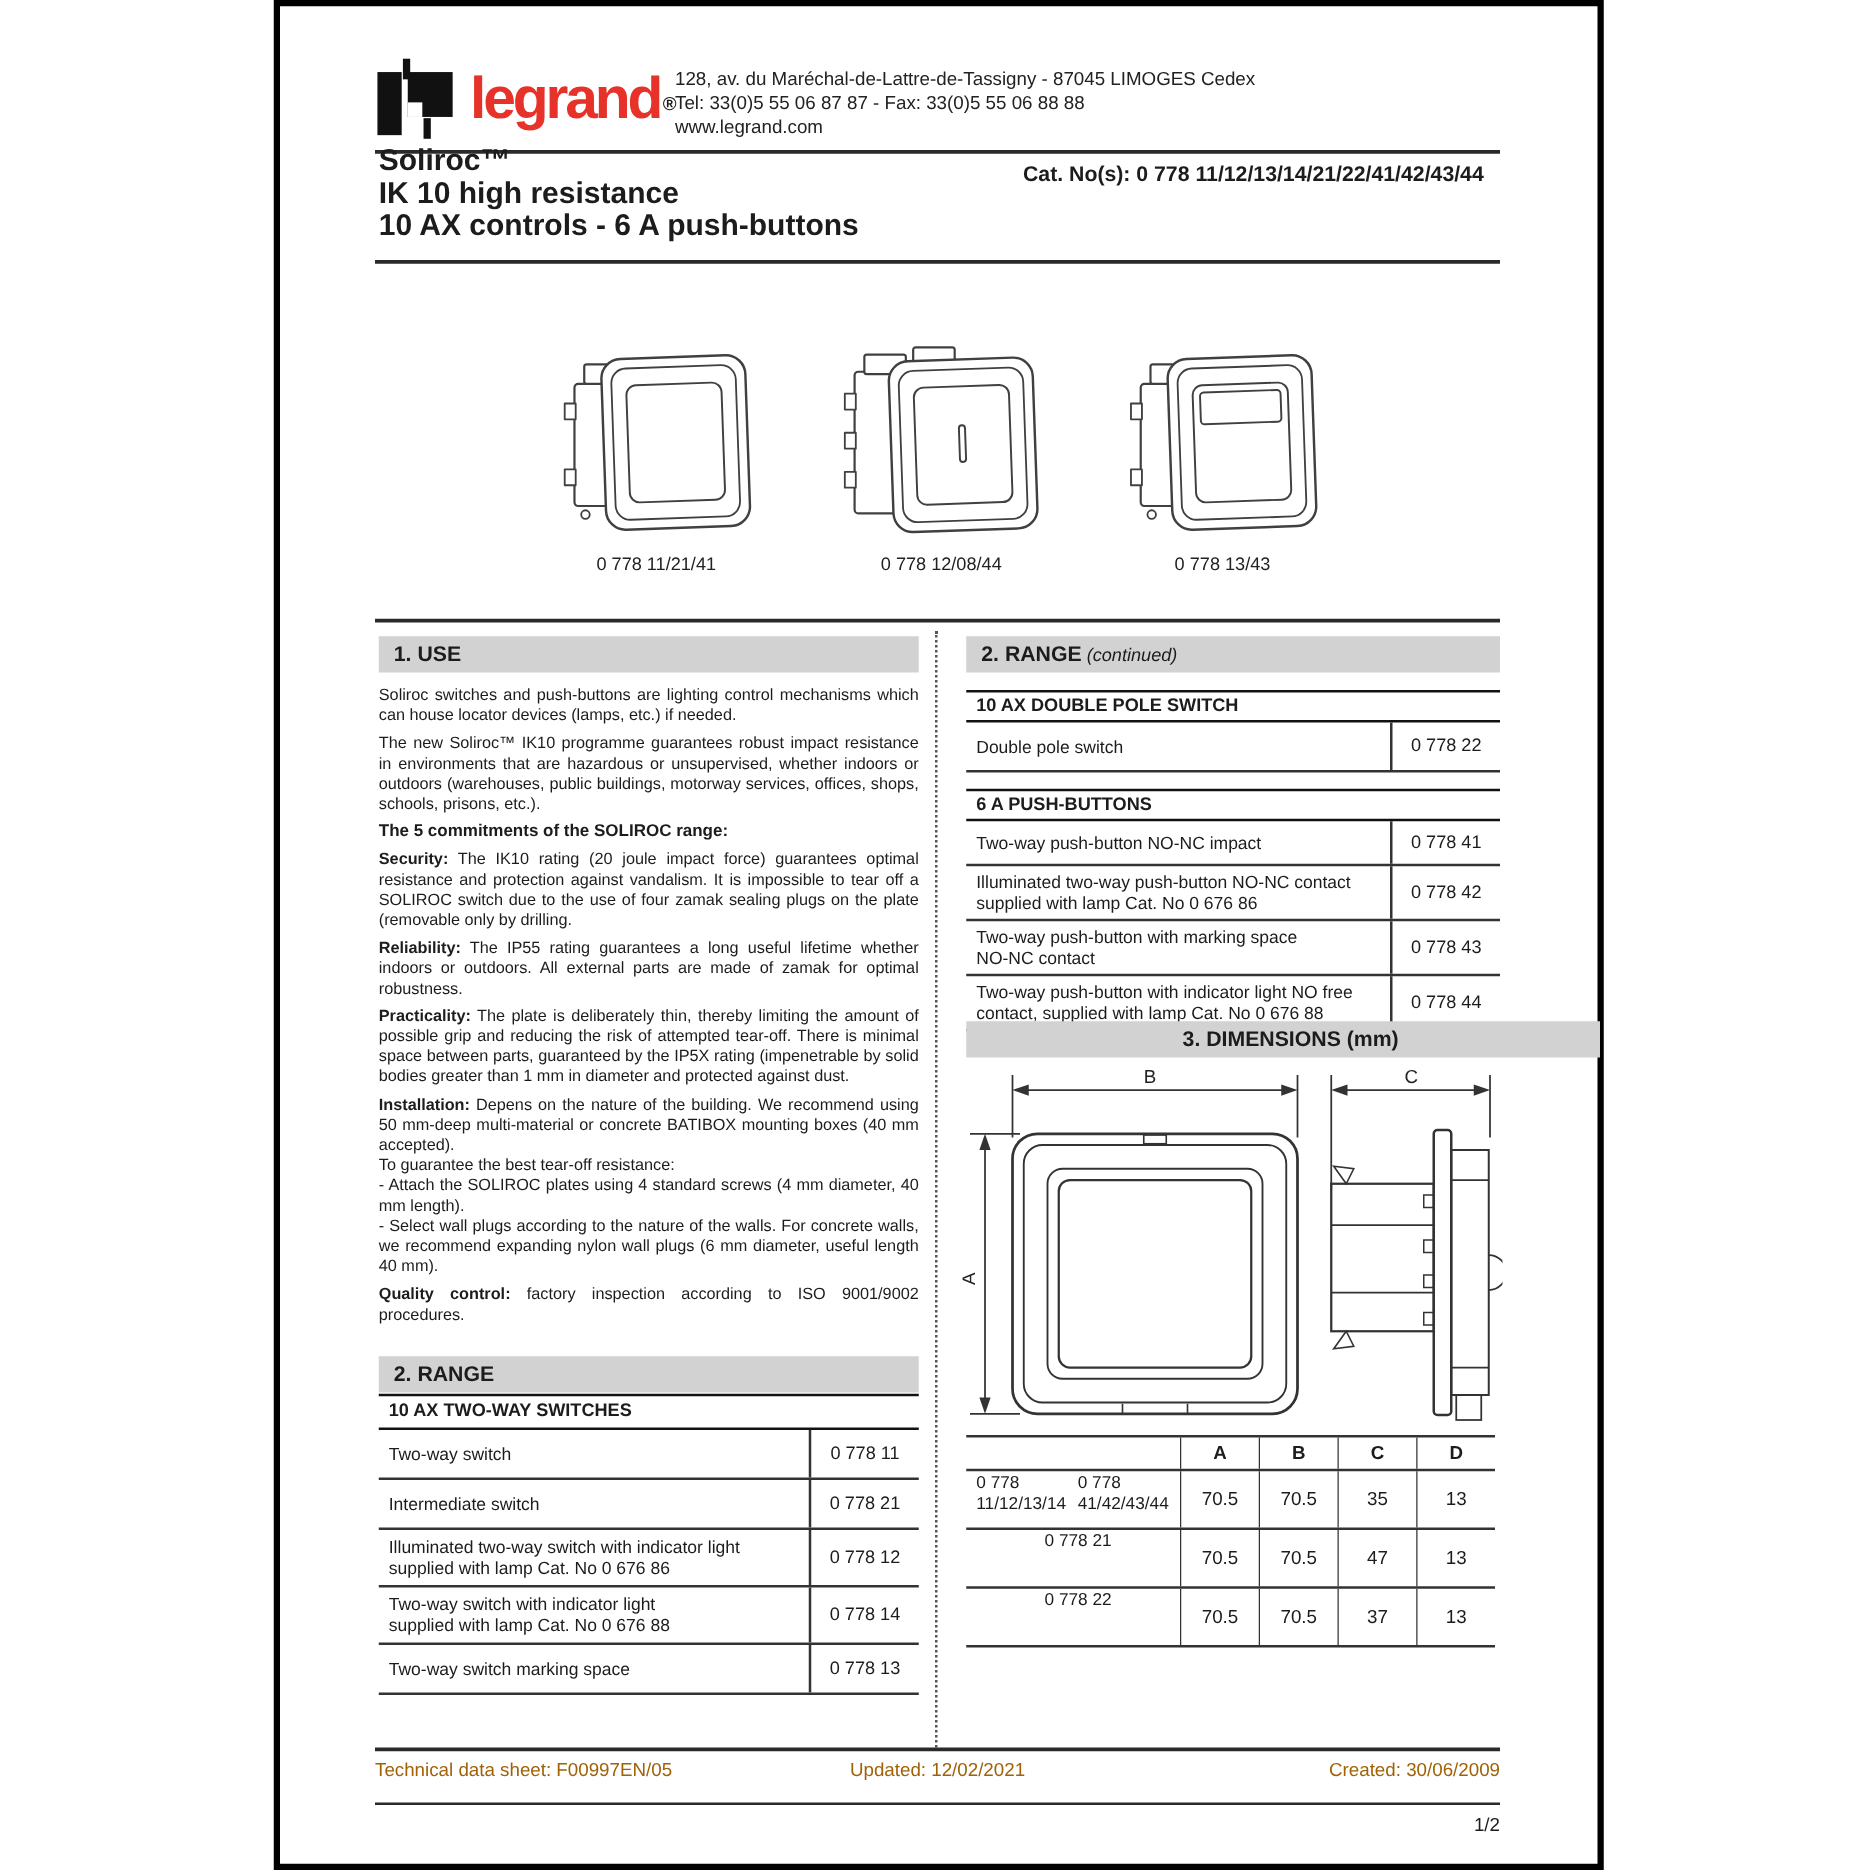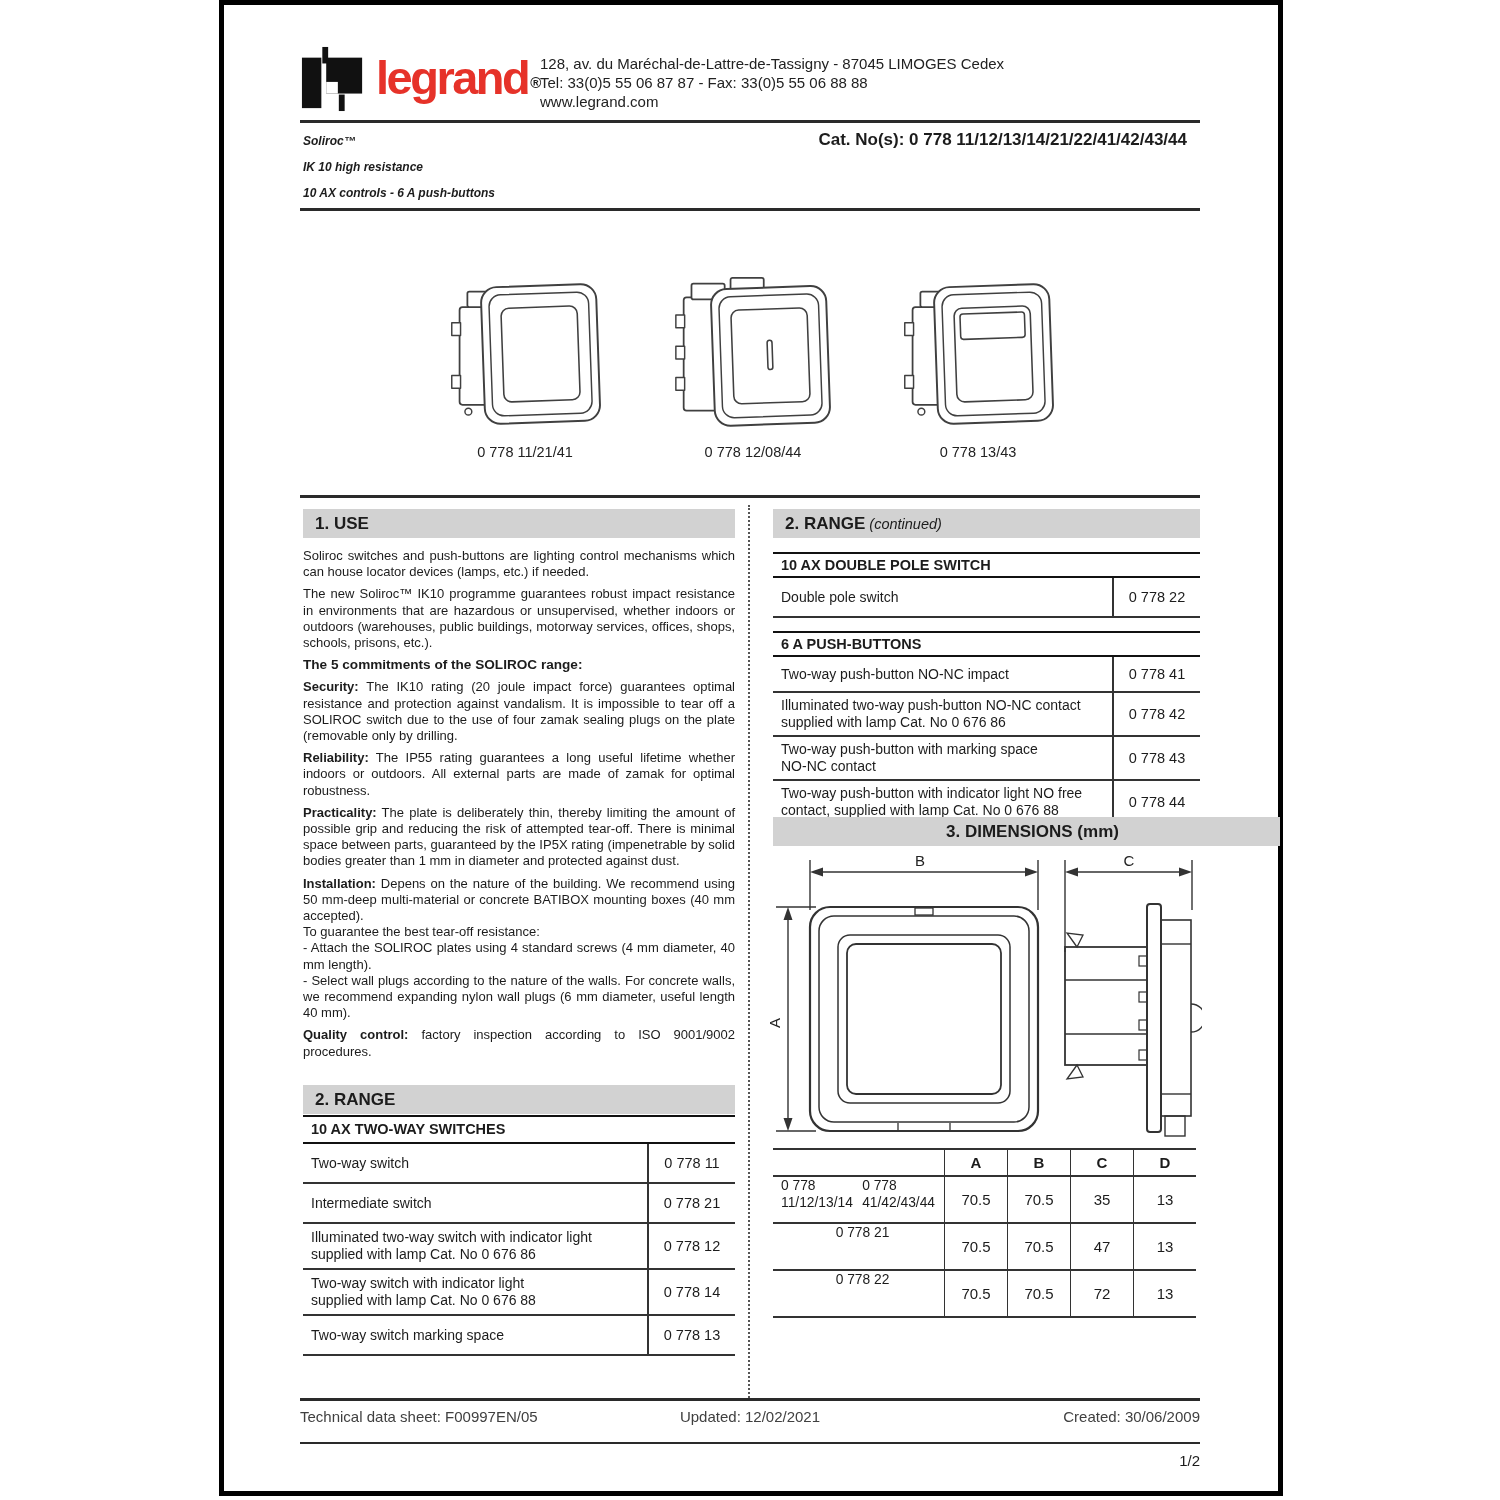--- a/index.html
+++ b/index.html
@@ -12,21 +12,21 @@
   
   .page-frame{left:219px;top:0;width:1064px;height:1496px;border:5px solid #000;box-sizing:border-box;background:#fff;}
   
   .rule{background:#2a2a2a;}
   
   .logo-wrap{left:300px;top:46px;display:flex;align-items:flex-start;}
   .logo-text{color:#e63229;font-size:47px;font-weight:bold;letter-spacing:-2.5px;line-height:64px;margin-left:10px;}
   .logo-reg{color:#1c1c1c;font-size:15px;font-weight:bold;vertical-align:super;line-height:30px;margin-left:2px;}
   .address{left:540px;top:54px;font-size:15px;line-height:19px;color:#222;}
   
-  .title-lines{left:303px;top:128px;font-size:12px;font-weight:bold;line-height:26px;font-style:italic;}
+  .title-lines{left:303px;top:116px;font-size:24px;font-weight:bold;line-height:26px;}
   .cat-nos{right:313px;top:130px;font-size:17px;font-weight:bold;text-align:right;}
   
   .product{top:272px;width:190px;height:166px;display:flex;align-items:center;justify-content:center;}
   .caption{top:444px;width:190px;text-align:center;font-size:14.5px;color:#222;}
   
   .sec-bar{height:29px;background:#d2d2d2;font-size:17px;font-weight:bold;line-height:29px;padding-left:12px;box-sizing:border-box;}
   .sec-bar .cont{font-weight:normal;font-style:italic;font-size:14.5px;}
   
   .use-text{left:303px;top:548px;width:432px;font-size:13px;line-height:16.2px;text-align:justify;}
   .use-text p{margin:0 0 6px 0;}
@@ -46,21 +46,21 @@
   .dim-diagram{left:770px;top:852px;width:430px;height:290px;}
   
   .dtable{left:773px;top:1148px;width:423px;border-top:2px solid #333;}
   .drow{display:flex;border-bottom:2px solid #333;}
   .dcell{box-sizing:border-box;display:flex;align-items:center;justify-content:center;font-size:15px;}
   .dcell.lblc{width:171px;justify-content:flex-start;padding-left:8px;flex-direction:row;align-items:flex-start;line-height:17px;font-size:13.8px;}
   .dcell.v{width:63px;border-left:1.5px solid #333;}
   .dhead{height:25px;} .dhead .dcell{font-weight:bold;}
   .dbody{height:45px;}
   
-  .footer-row{left:300px;top:1408px;width:900px;display:flex;justify-content:space-between;font-size:15px;color:#404040;}
+  .footer-row{left:300px;top:1408px;width:900px;display:flex;justify-content:space-between;font-size:15px;color:#a16207;}
   .footer-center{position:absolute;left:0;right:0;text-align:center;}
   .pageno{right:300px;top:1452px;font-size:15px;}
   svg{display:block;}
   text{font-family:"Liberation Sans", sans-serif;}
 </style>
 </head>
 <body>
 
 <div class="abs page-frame"></div>
 
@@ -342,21 +342,21 @@
     <div class="dcell v">47</div>
     <div class="dcell v">13</div>
   </div>
   <div class="drow dbody">
     <div class="dcell lblc" style="justify-content:center;">
       <div>0 778 22</div>
       <div></div>
     </div>
     <div class="dcell v">70.5</div>
     <div class="dcell v">70.5</div>
-    <div class="dcell v">72</div>
+    <div class="dcell v">37</div>
     <div class="dcell v">13</div>
   </div>
 </div>
 
 <div class="abs rule" style="left:300px;top:1398px;width:900px;height:3px;"></div>
 <div class="abs footer-row">
   <span>Technical data sheet: F00997EN/05</span>
   <span class="footer-center">Updated: 12/02/2021</span>
   <span style="position:relative;z-index:1;background:transparent;">Created: 30/06/2009</span>
 </div>

